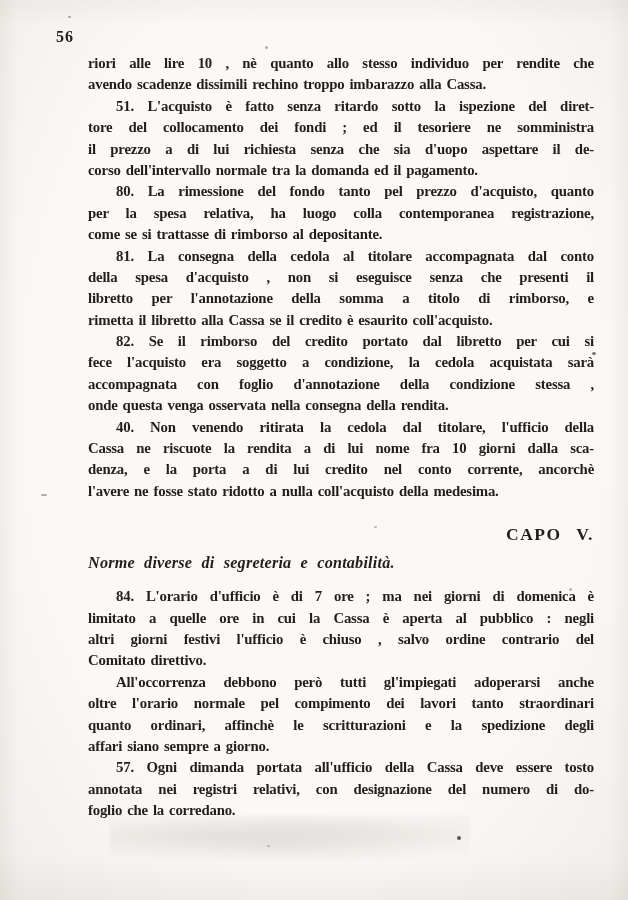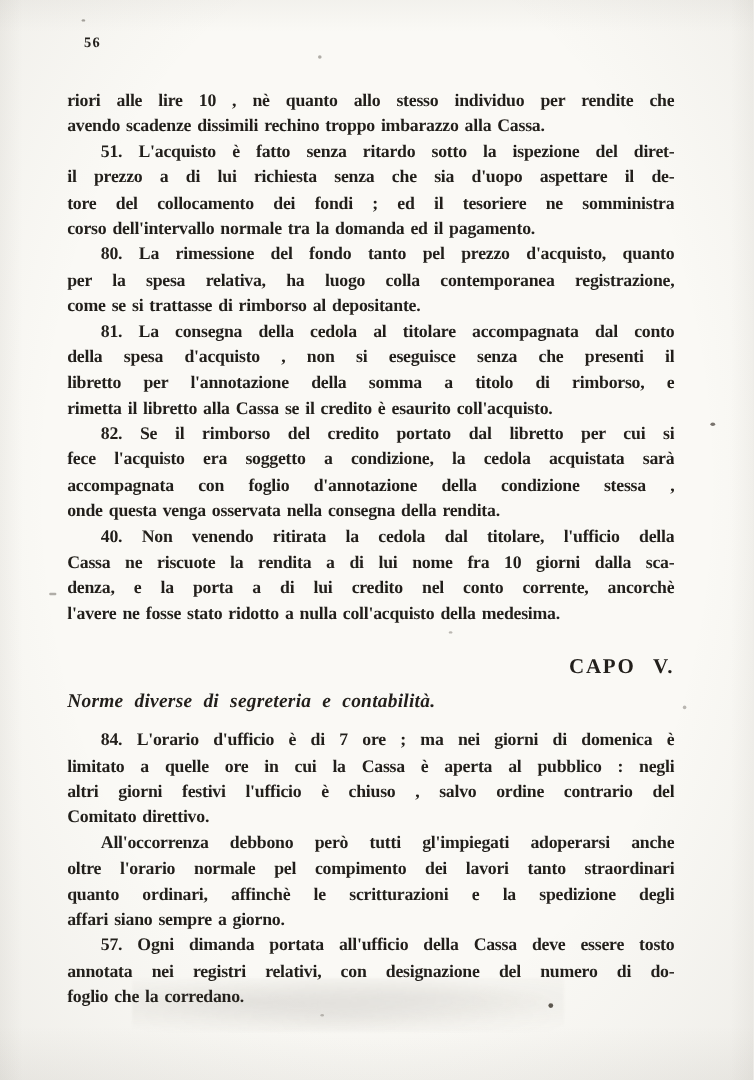--- a/index.html
+++ b/index.html
@@ -23,35 +23,34 @@
     pointer-events: none;
     background:
       radial-gradient(ellipse at 50% 45%, rgba(0,0,0,0) 62%, rgba(95,88,76,0.07) 100%),
       linear-gradient(to right, rgba(100,94,82,0.06), rgba(0,0,0,0) 3%, rgba(0,0,0,0) 97%, rgba(100,94,82,0.05)),
       linear-gradient(to bottom, rgba(100,94,82,0.05), rgba(0,0,0,0) 3%, rgba(0,0,0,0) 95%, rgba(100,94,82,0.06));
   }
 
   .page-number {
     position: absolute;
     top: 28px;
-    left: 70px;
-    font-size: 12px;
+    left: 56px;
+    font-size: 16px;
     letter-spacing: 1px;
   }
 
   .text-block {
     position: absolute;
     top: 53px;
-    left: 56px;
+    left: 88px;
     width: 506px;
     font-size: 14.8px;
     letter-spacing: -0.2px;
     word-spacing: 1.5px;
     line-height: 21.4px;
-    margin-top: 21px;
   }
 
   .line {
     text-align: justify;
     text-align-last: justify;
     height: 21.4px;
     overflow: hidden;
     white-space: normal;
   }
   .line.end { text-align: center; text-align-last: left; }
@@ -114,22 +113,22 @@
 <body>
 
 <div class="page">
 
   <div class="page-number">56</div>
 
   <div class="text-block">
     <div class="line">riori alle lire 10 , nè quanto allo stesso individuo per rendite che</div>
     <div class="line end">avendo scadenze dissimili rechino troppo imbarazzo alla Cassa.</div>
     <div class="line ind">51. L'acquisto è fatto senza ritardo sotto la ispezione del diret-</div>
+    <div class="line">tore del collocamento dei fondi ; ed il tesoriere ne somministra</div>
     <div class="line">il prezzo a di lui richiesta senza che sia d'uopo aspettare il de-</div>
-    <div class="line">tore del collocamento dei fondi ; ed il tesoriere ne somministra</div>
     <div class="line end">corso dell'intervallo normale tra la domanda ed il pagamento.</div>
     <div class="line ind">80. La rimessione del fondo tanto pel prezzo d'acquisto, quanto</div>
     <div class="line">per la spesa relativa, ha luogo colla contemporanea registrazione,</div>
     <div class="line end">come se si trattasse di rimborso al depositante.</div>
     <div class="line ind">81. La consegna della cedola al titolare accompagnata dal conto</div>
     <div class="line">della spesa d'acquisto , non si eseguisce senza che presenti il</div>
     <div class="line">libretto per l'annotazione della somma a titolo di rimborso, e</div>
     <div class="line end">rimetta il libretto alla Cassa se il credito è esaurito coll'acquisto.</div>
     <div class="line ind">82. Se il rimborso del credito portato dal libretto per cui si</div>
     <div class="line">fece l'acquisto era soggetto a condizione, la cedola acquistata sarà</div>

